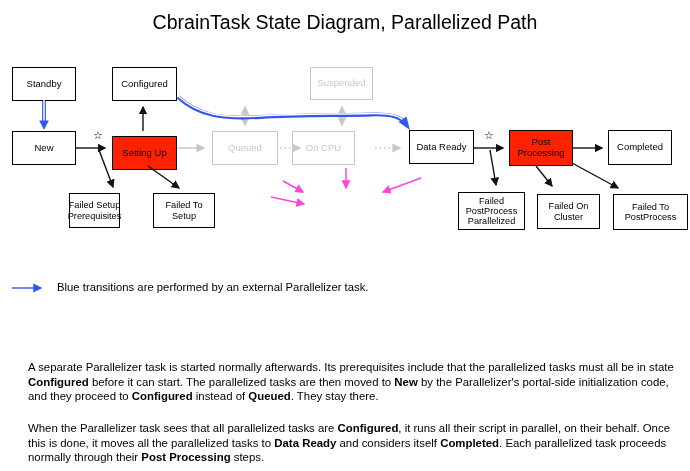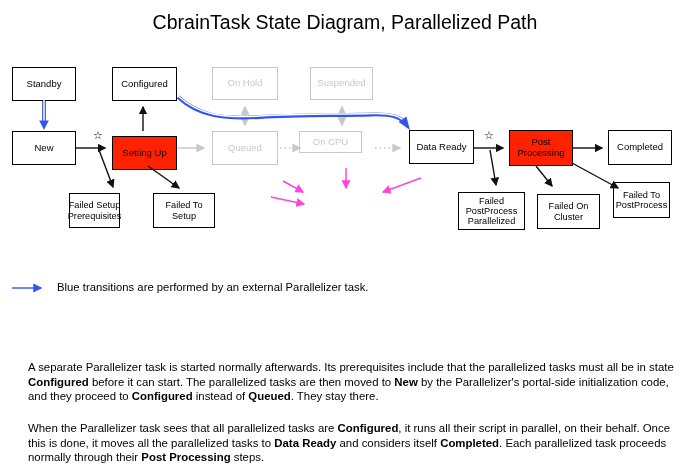--- a/index.html
+++ b/index.html
@@ -32,36 +32,35 @@
 </style>
 </head>
 <body>
 
 <div class="stage">
 
   <div class="title">CbrainTask State Diagram, Parallelized Path</div>
 
   <div class="node" style="left:12px;top:67px;width:64px;height:34px">Standby</div>
   <div class="node" style="left:112px;top:67px;width:65px;height:34px">Configured</div>
-  <div class="node ghost" style="left:212px;top:67px;width:66px;height:33px">On Hold</div>
   <div class="node ghost" style="left:310px;top:67px;width:63px;height:33px">Suspended</div>
 
   <div class="node" style="left:12px;top:131px;width:64px;height:34px">New</div>
   <div class="node red" style="left:112px;top:136px;width:65px;height:34px">Setting Up</div>
   <div class="node ghost" style="left:212px;top:131px;width:66px;height:34px">Queued</div>
-  <div class="node ghost" style="left:299px;top:131px;width:63px;height:22px">On CPU</div>
+  <div class="node ghost" style="left:292px;top:131px;width:63px;height:34px">On CPU</div>
   <div class="node" style="left:409px;top:130px;width:65px;height:34px">Data Ready</div>
   <div class="node red" style="left:509px;top:130px;width:64px;height:36px">Post Processing</div>
   <div class="node" style="left:608px;top:130px;width:64px;height:35px">Completed</div>
 
   <div class="node tiny" style="left:69px;top:193px;width:51px;height:35px">Failed Setup Prerequisites</div>
   <div class="node tiny" style="left:153px;top:193px;width:62px;height:35px">Failed To Setup</div>
   <div class="node tiny" style="left:458px;top:192px;width:67px;height:38px">Failed PostProcess Parallelized</div>
   <div class="node tiny" style="left:537px;top:194px;width:63px;height:35px">Failed On Cluster</div>
-  <div class="node tiny" style="left:613px;top:182px;width:57px;height:36px">Failed To PostProcess</div>
+  <div class="node tiny" style="left:613px;top:194px;width:75px;height:36px">Failed To PostProcess</div>
 
   <div class="star" style="left:93px;top:130px">☆</div>
   <div class="star" style="left:484px;top:130px">☆</div>
 
   <svg class="arrows" width="690" height="310" viewBox="0 0 690 310">
     <defs>
       <marker id="mk-k" viewBox="0 0 10 10" refX="8.5" refY="5" markerWidth="6.2" markerHeight="6.2" orient="auto-start-reverse">
         <path d="M0,0 L10,5 L0,10 z" class="mk-k"></path>
       </marker>
       <marker id="mk-g" viewBox="0 0 10 10" refX="8.5" refY="5" markerWidth="6" markerHeight="6" orient="auto-start-reverse">

